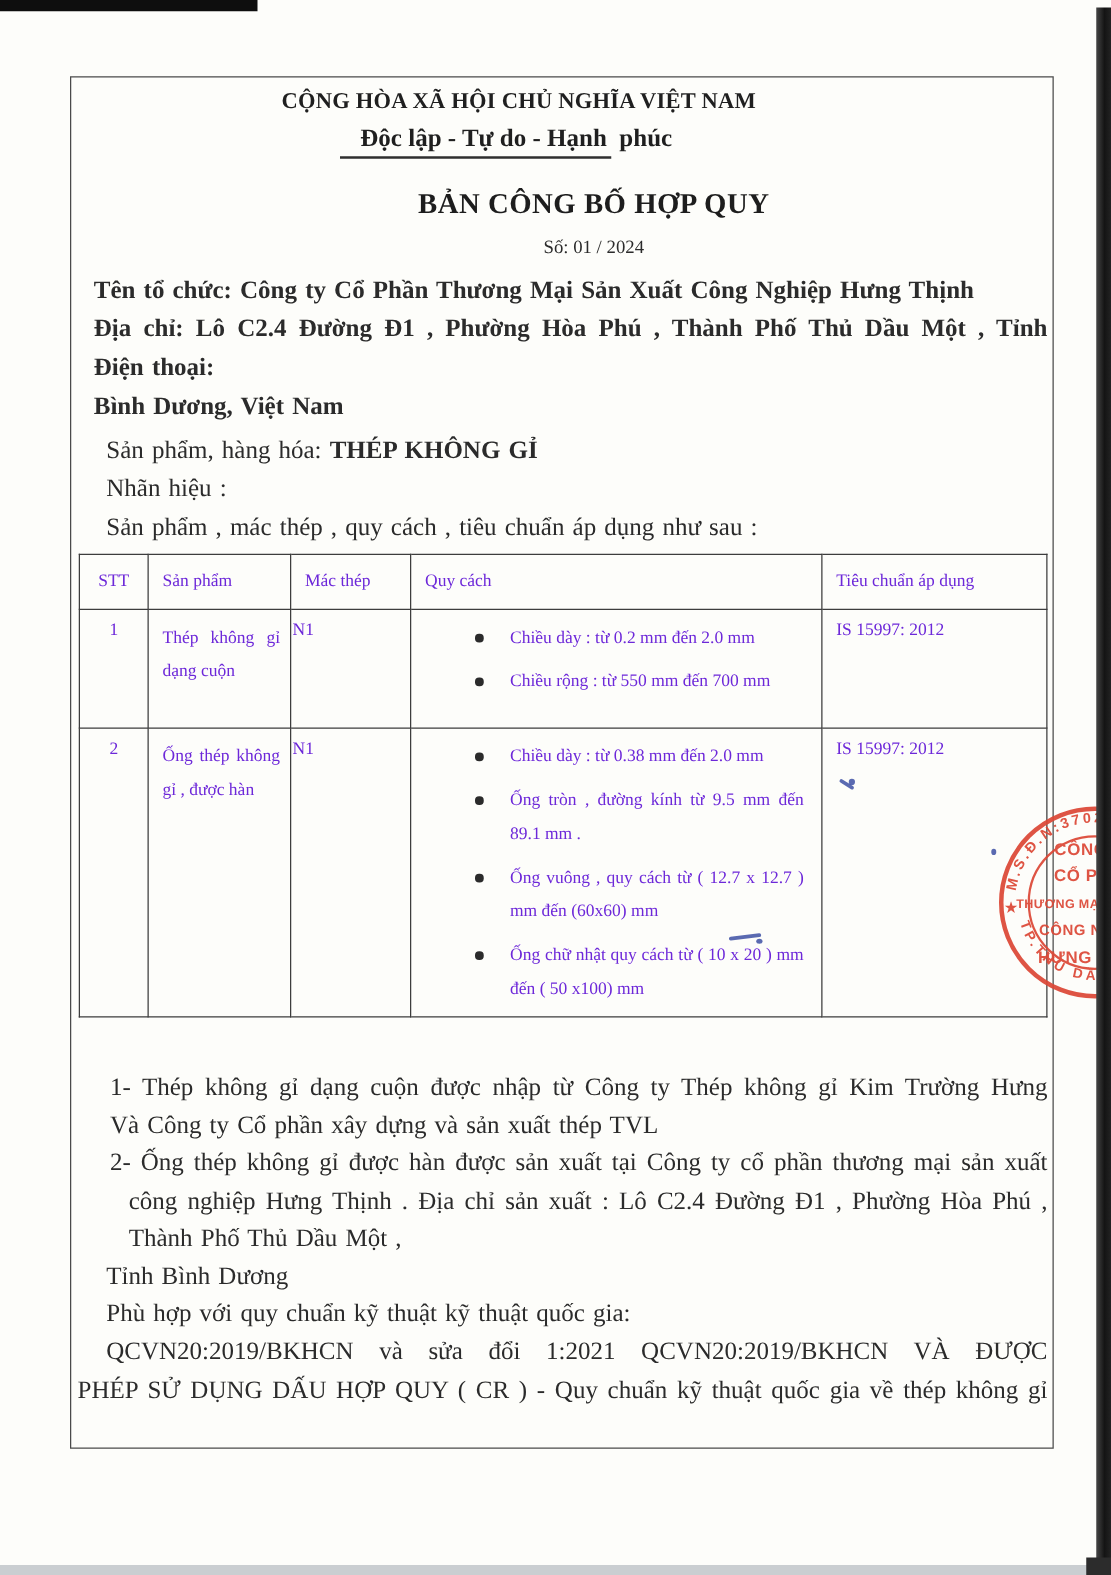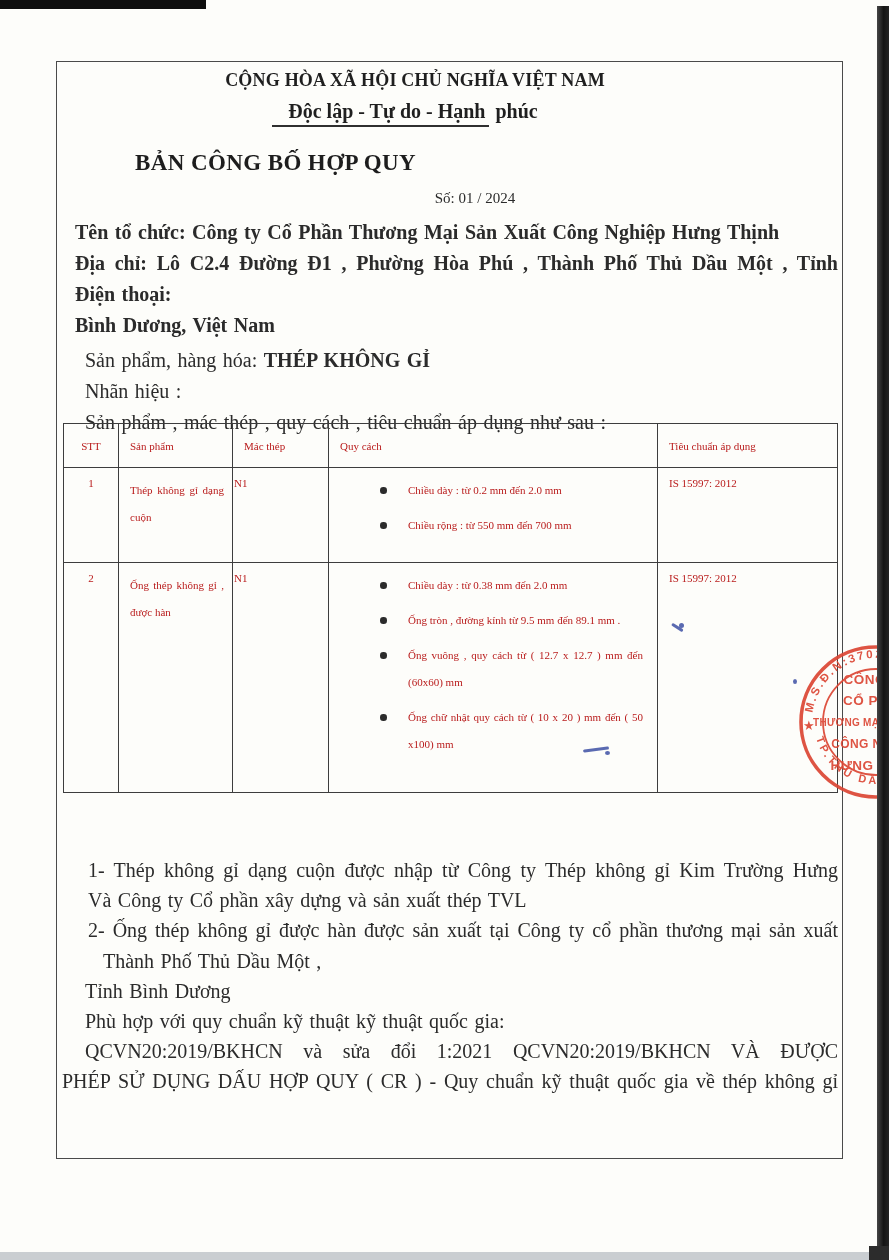--- a/index.html
+++ b/index.html
@@ -18,34 +18,34 @@
   
   .border-frame{position:absolute;left:56px;top:61px;width:787px;height:1098px;
     border:1.6px solid #4a4a4a;box-sizing:border-box;}
   
   .nat-header{position:absolute;left:135px;top:70px;width:560px;text-align:center;
     font-weight:bold;font-size:18px;letter-spacing:.2px;color:#1f1f1f;}
   .motto{position:absolute;left:135px;top:100px;width:540px;text-align:center;
     font-weight:bold;font-size:20px;color:#1f1f1f;}
   .motto-main{border-bottom:2px solid #2f2f2f;padding:0 4px 3px 16px;}
   .motto-tail{padding-left:6px;}
-  .doc-title{position:absolute;left:135px;top:150px;width:680px;
+  .doc-title{position:absolute;left:135px;top:150px;width:680px;text-align:center;
     font-weight:bold;font-size:23px;letter-spacing:.4px;color:#1d1d1d;}
   .doc-number{position:absolute;left:135px;top:190px;width:680px;text-align:center;font-size:15px;}
   
   .body-block{position:absolute;left:62px;top:217px;width:776px;font-size:20px;line-height:31px;word-spacing:1.5px;}
   .ln{white-space:normal;}
   .ind13{padding-left:13px;font-weight:bold;}
   .ind23{padding-left:23px;}
   .gap{margin-top:4px;}
   .stretch{text-align:justify;text-align-last:justify;}
   .b{font-weight:bold;}
   
-  .doc-table{position:absolute;left:63px;top:423px;width:774px;border-collapse:collapse;
-    table-layout:fixed;font-size:11px;color:#b91c1c;}
+  .doc-table{position:absolute;left:63px;top:443px;width:774px;border-collapse:collapse;
+    table-layout:fixed;font-size:14px;color:#6d28d9;}
   .doc-table th,.doc-table td{border:1.6px solid #3d3d3d;box-sizing:border-box;}
   .doc-table th{font-weight:normal;text-align:left;vertical-align:middle;height:44px;padding:0 4px 0 11px;}
   .doc-table th.c{text-align:center;padding:0;}
   .doc-table tr.r1{height:95px;}
   .doc-table tr.r2{height:230px;}
   .doc-table td{vertical-align:top;}
   td.stt{text-align:center;padding-top:9px;}
   td.product{padding:9px 8px 0 11px;text-align:justify;line-height:27px;}
   td.grade{text-align:left;padding-top:9px;}
   td.spec{padding:9px 14px 0 0;}
@@ -140,20 +140,21 @@
       </td>
       <td class="standard">IS 15997: 2012</td>
     </tr>
   </tbody>
     </table>
 
   <div class="notes-block">
     <div class="ln n-ind26 stretch">1- Thép không gỉ dạng cuộn được nhập từ Công ty Thép không gỉ Kim Trường Hưng</div>
     <div class="ln n-ind26">Và Công ty Cổ phần xây dựng và sản xuất thép TVL</div>
     <div class="ln n-ind26 stretch">2- Ống thép không gỉ được hàn được sản xuất tại Công ty cổ phần thương mại sản xuất</div>
+    <div class="ln n-ind41 stretch">công nghiệp Hưng Thịnh . Địa chỉ sản xuất : Lô C2.4 Đường Đ1 , Phường Hòa Phú ,</div>
     <div class="ln n-ind41">Thành Phố Thủ Dầu Một ,</div>
     <div class="ln n-ind23">Tỉnh Bình Dương</div>
     <div class="ln n-ind23">Phù hợp với quy chuẩn kỹ thuật kỹ thuật quốc gia:</div>
     <div class="ln n-ind23 stretch">QCVN20:2019/BKHCN và sửa đổi 1:2021 QCVN20:2019/BKHCN VÀ ĐƯỢC</div>
     <div class="ln stretch">PHÉP SỬ DỤNG DẤU HỢP QUY ( CR ) - Quy chuẩn kỹ thuật quốc gia về thép không gỉ</div>
   </div>
 
   <svg class="stamp" viewBox="0 0 180 180">
     <g fill="none" stroke="#dc4836">
       <circle cx="90" cy="90" r="75" stroke-width="3.6"></circle>

